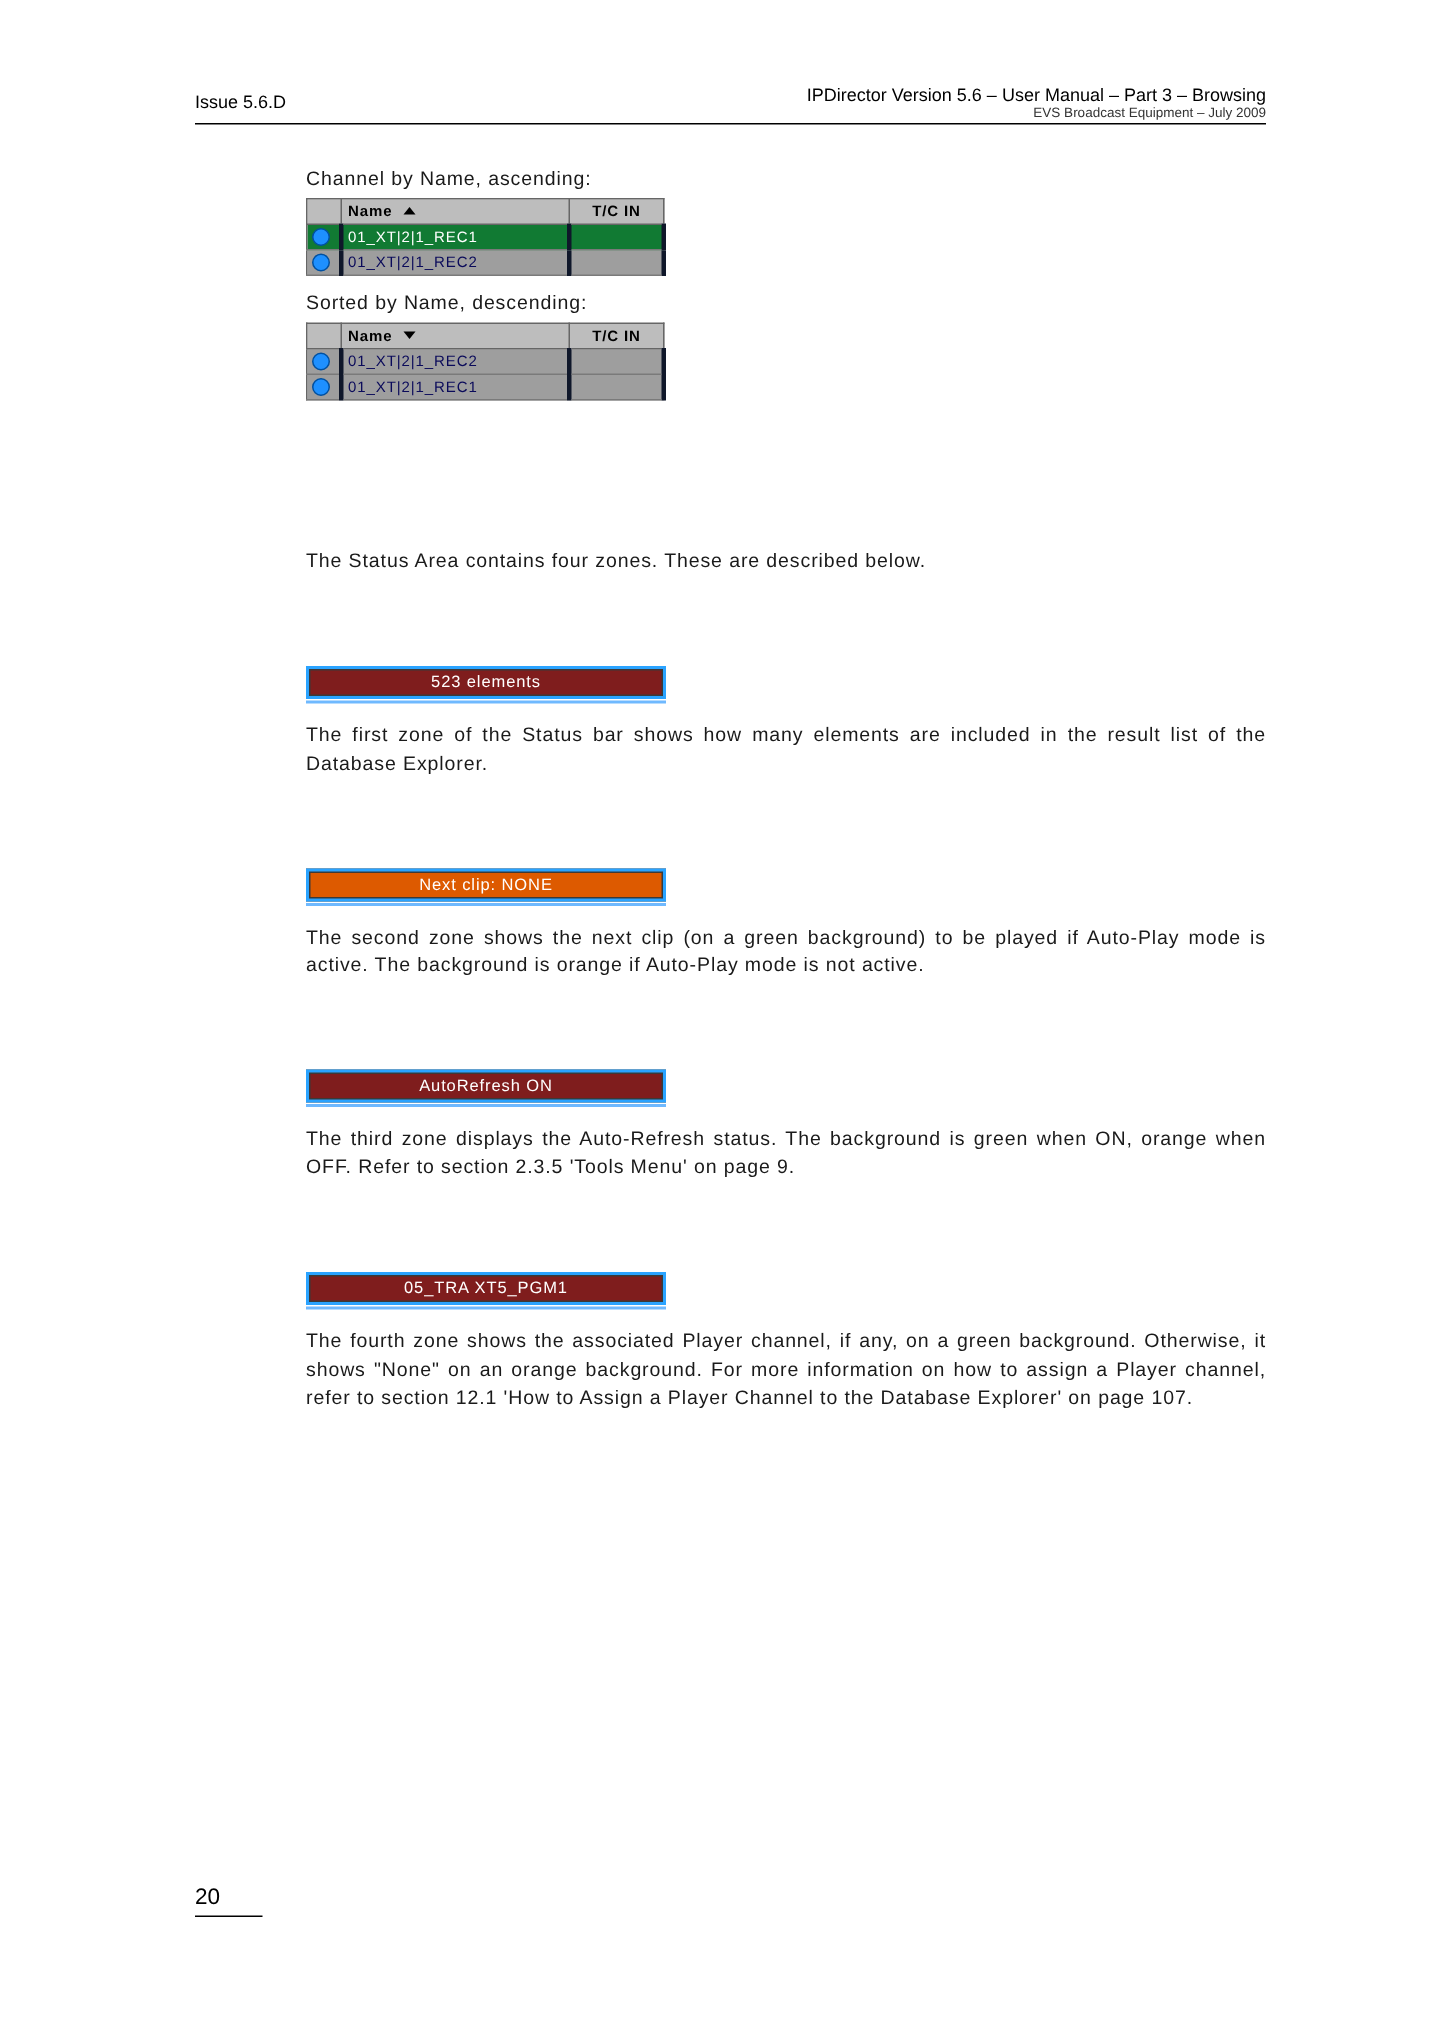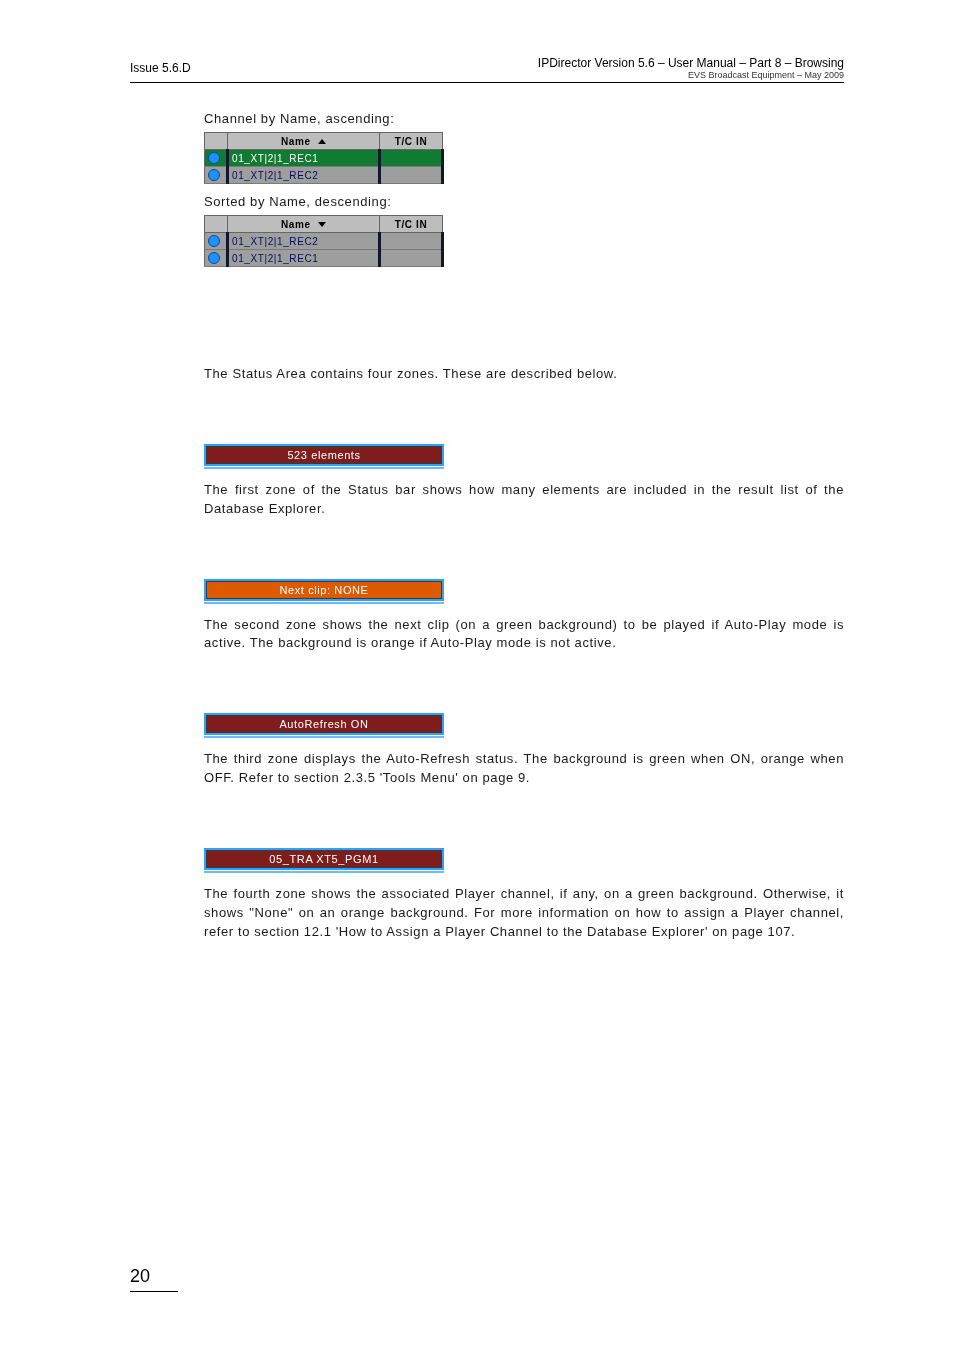--- a/index.html
+++ b/index.html
@@ -49,21 +49,21 @@
   .grid-head td {
     background: #bdbdbd;
     color: #000;
     font-weight: bold;
     text-align: center;
     border: 1px solid #666;
     padding: 1px 4px;
     height: 14px;
   }
   .grid-head .icon-cell { width: 14px; }
-  .grid-head .name-cell { text-align: center; }
+  .grid-head .name-cell { text-align: left; }
   .grid-head .tc-cell { width: 54px; }
   .grid-row {
     background: #9e9e9e;
     color: #0a0a5a;
   }
   .grid-row.selected {
     background: #117a33;
     color: #fff;
   }
   .grid-row td {
@@ -122,36 +122,36 @@
   .status-bar hr.under {
     margin:1px 0 0 0;
     border:none;
     border-top:2px solid #6fb9ff;
   }
 
   .section-break { height: 76px; }
 
   .page-num {
     position: absolute;
-    bottom: 58px;
+    bottom: 72px;
     left: 130px;
-    font-size: 18px;
+    font-size: 15px;
     border-bottom: 1px solid #000;
     padding: 0 28px 4px 0;
   }
 </style>
 </head>
 <body>
 
 <div class="page">
   <div class="hdr">
     <span>Issue 5.6.D</span>
     <span class="hdr-right">
-      <span>IPDirector Version 5.6 – User Manual – Part 8 – Browsing</span>
-      <span class="hdr-sub">EVS Broadcast Equipment – May 2009</span>
+      <span>IPDirector Version 5.6 – User Manual – Part 3 – Browsing</span>
+      <span class="hdr-sub">EVS Broadcast Equipment – July 2009</span>
     </span>
   </div>
   <hr class="hdr-rule">
 
   <div class="content">
 
     <div class="caption">Channel by Name, ascending:</div>
 
     <table class="grid">
       <tbody>

